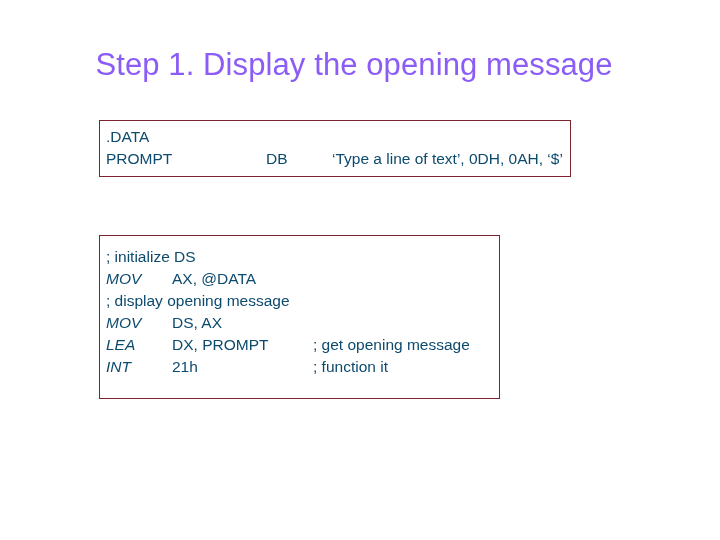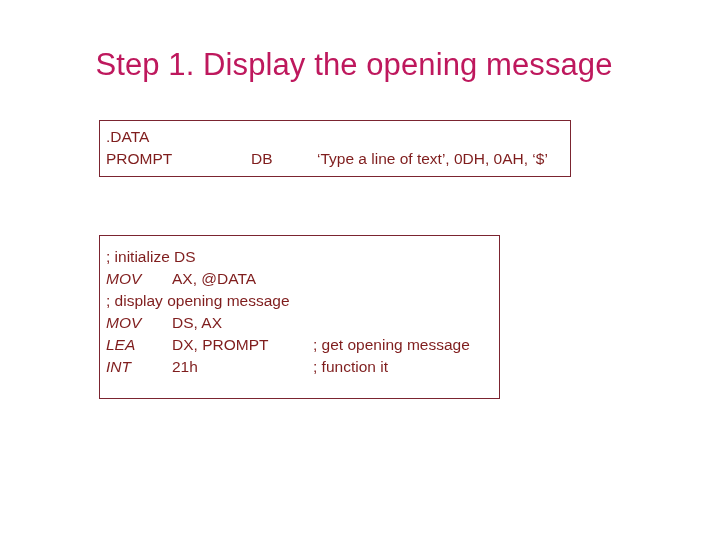--- a/index.html
+++ b/index.html
@@ -20,33 +20,33 @@
   #slide-title {
     position: absolute;
     left: 0;
     top: 44px;
     width: 708px;
     text-align: center;
     font-size: 31px;
     font-weight: 400;
     line-height: 42px;
     letter-spacing: 0.1px;
-    color: #be185d;
+    color: #8b5cf6;
     white-space: nowrap;
   }
 
   
   .code-box {
     position: absolute;
     box-sizing: border-box;
     background: #ffffff;
     border: 1.5px solid #7B2430;
     font-size: 15.5px;
     line-height: 22px;
-    color: #7f1d1d;
+    color: #0c4a6e;
   }
 
   #code-box-data {
     left: 99px;
     top: 120px;
     width: 472px;
     height: 57px;
     padding: 5px 0 0 6px;
   }
 
@@ -60,21 +60,21 @@
 
   .code-line {
     display: block;
     height: 22px;
     white-space: nowrap;
     position: relative;
   }
 
   
   .col-label   { display: inline-block; width: 145px; vertical-align: top; }
-  .col-dir     { display: inline-block; width:  66px; vertical-align: top; }
+  .col-dir     { display: inline-block; width:  66px; vertical-align: top; margin-left: 15px; }
   .col-operand { display: inline-block; vertical-align: top; }
 
   .col-mnemonic { display: inline-block; width: 66px;  vertical-align: top; font-style: italic; }
   .col-args     { display: inline-block; width: 141px; vertical-align: top; }
   .col-comment  { display: inline-block; vertical-align: top; }
 
   .full-line { display: inline-block; vertical-align: top; }
 </style>
 </head>
 <body>

